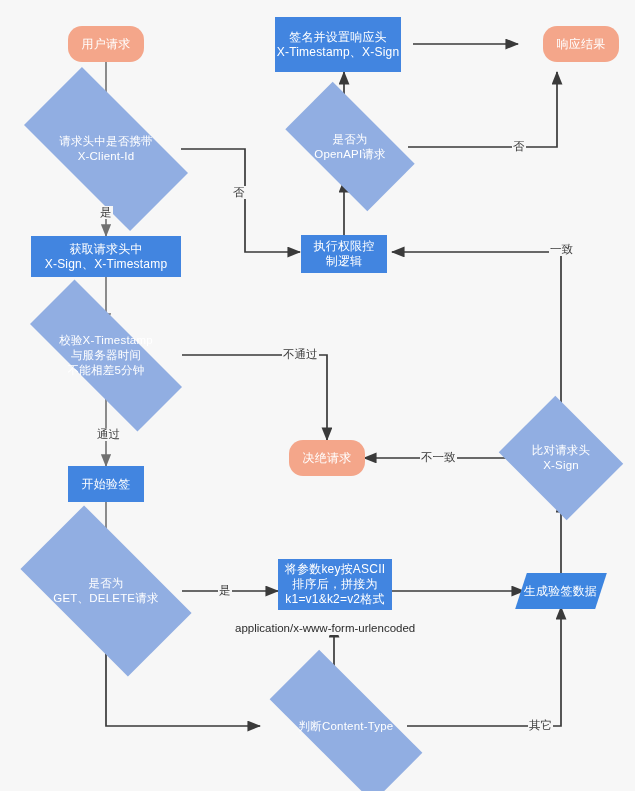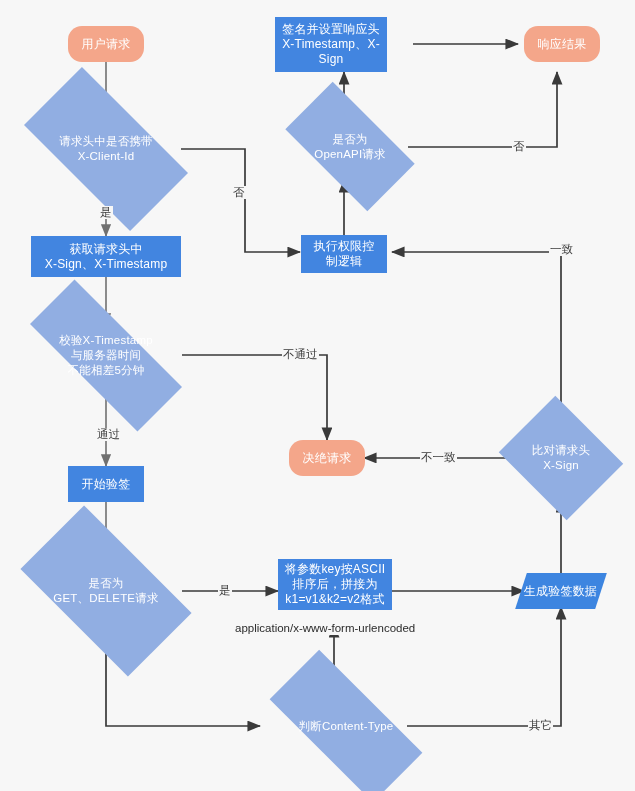--- a/index.html
+++ b/index.html
@@ -205,26 +205,26 @@
     <span>执行权限控
 制逻辑</span>
   </div>
 
   <div class="node diamond-wrap" style="left:292px; top:113px; width:116px; height:67px;">
     <div class="diamond-shape"></div>
     <div class="diamond-label">是否为
 OpenAPI请求</div>
   </div>
 
-  <div class="node rect" style="left:275px; top:17px; width:112px; height:55px;">
+  <div class="node rect" style="left:275px; top:17px; width:126px; height:55px;">
     <span>签名并设置响应头
 X-Timestamp、X-Sign</span>
   </div>
 
-  <div class="node rounded" style="left:524px; top:26px; width:76px; height:36px;">
+  <div class="node rounded" style="left:543px; top:26px; width:76px; height:36px;">
     <span>响应结果</span>
   </div>
 
   <div class="edge-label" style="left:99px; top:206px;">是</div>
 
   <div class="edge-label" style="left:232px; top:186px;">否</div>
 
   <div class="edge-label" style="left:282px; top:348px;">不通过</div>
 
   <div class="edge-label" style="left:96px; top:428px;">通过</div>

